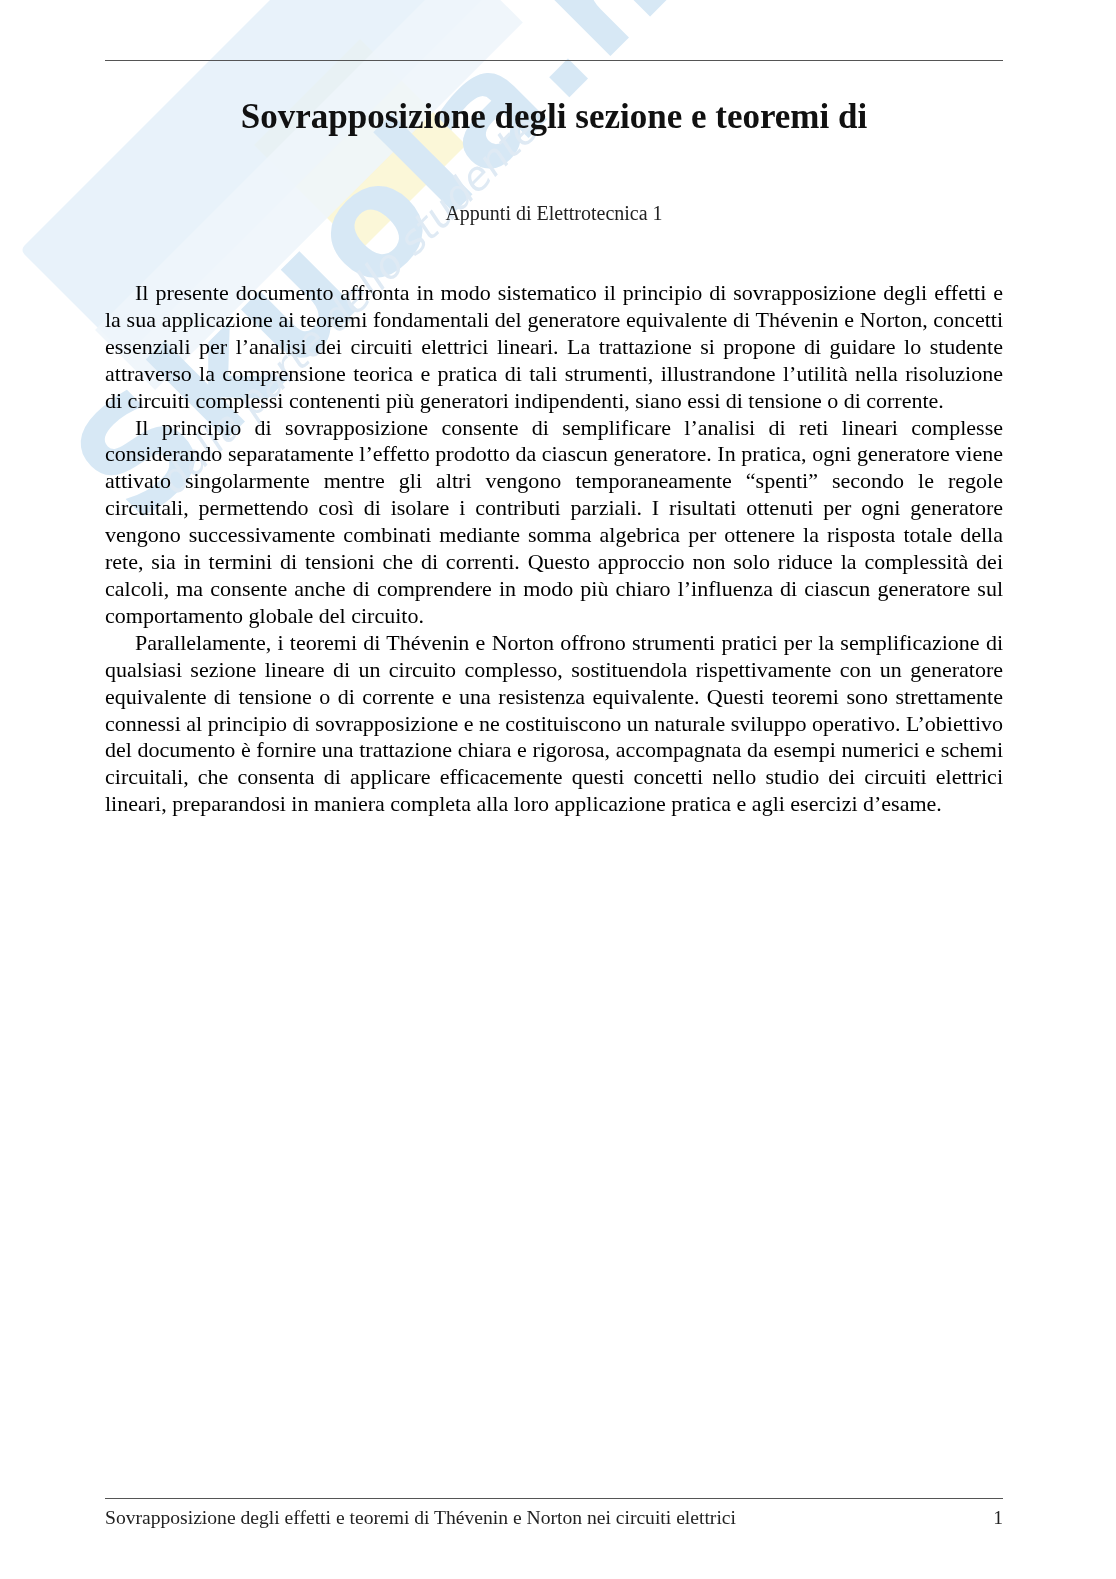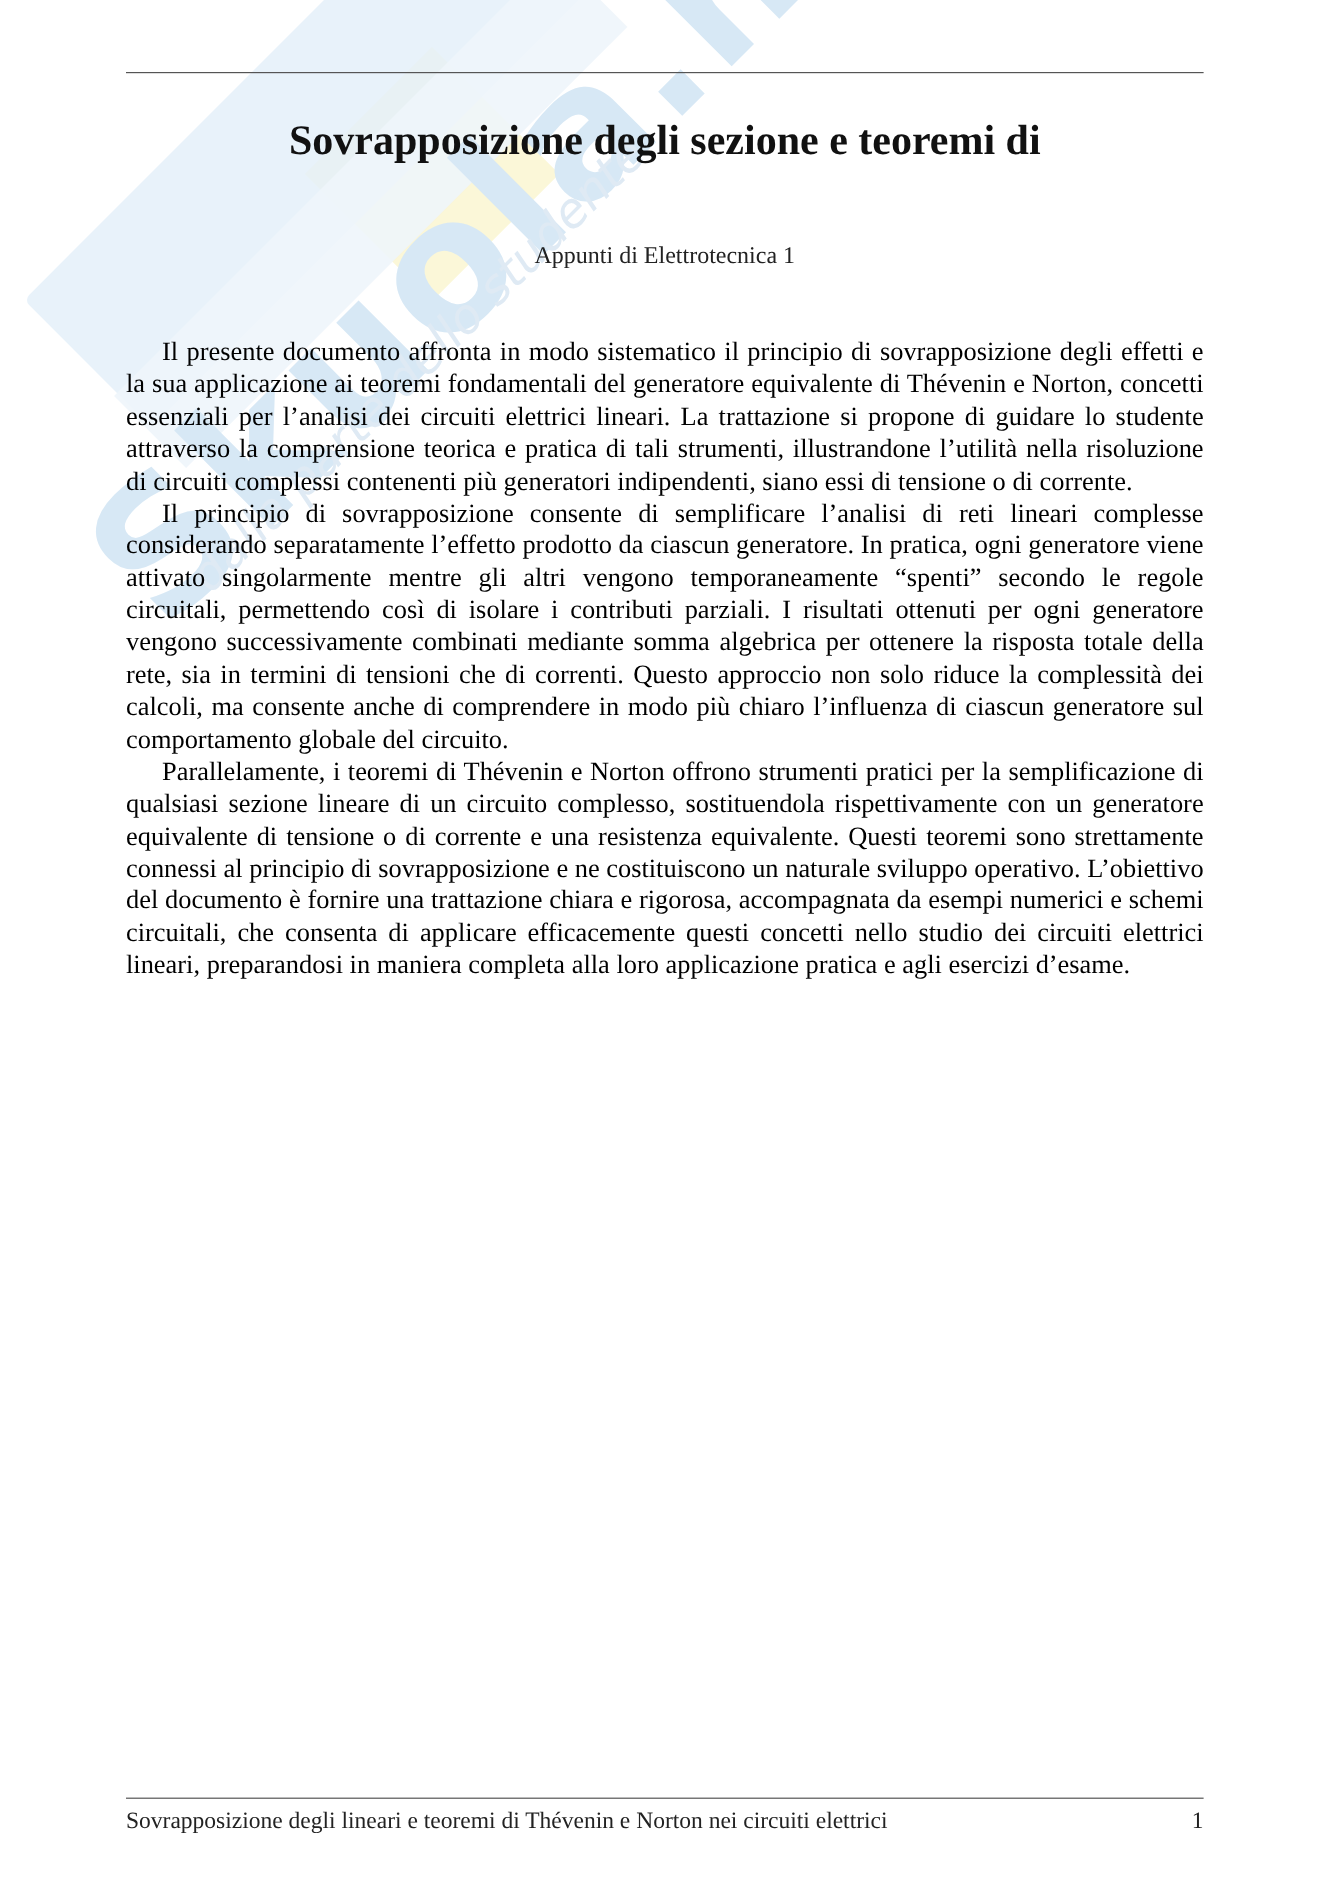--- a/index.html
+++ b/index.html
@@ -59,15 +59,15 @@
 
 <div class="body" lang="it">
   <p>Il presente documento affronta in modo sistematico il principio di sovrapposizione degli effetti e la sua applicazione ai teoremi fondamentali del generatore equivalente di Thévenin e Norton, concetti essenziali per l’analisi dei circuiti elettrici lineari. La trattazione si propone di guidare lo studente attraverso la comprensione teorica e pratica di tali strumenti, illustrandone l’utilità nella risoluzione di circuiti complessi contenenti più generatori indipendenti, siano essi di tensione o di corrente.</p>
   <p>Il principio di sovrapposizione consente di semplificare l’analisi di reti lineari complesse considerando separatamente l’effetto prodotto da ciascun generatore. In pratica, ogni generatore viene attivato singolarmente mentre gli altri vengono temporaneamente “spenti” secondo le regole circuitali, permettendo così di isolare i contributi parziali. I risultati ottenuti per ogni generatore vengono successivamente combinati mediante somma algebrica per ottenere la risposta totale della rete, sia in termini di tensioni che di correnti. Questo approccio non solo riduce la complessità dei calcoli, ma consente anche di comprendere in modo più chiaro l’influenza di ciascun generatore sul comportamento globale del circuito.</p>
   <p>Parallelamente, i teoremi di Thévenin e Norton offrono strumenti pratici per la semplificazione di qualsiasi sezione lineare di un circuito complesso, sostituendola rispettivamente con un generatore equivalente di tensione o di corrente e una resistenza equivalente. Questi teoremi sono strettamente connessi al principio di sovrapposizione e ne costituiscono un naturale sviluppo operativo. L’obiettivo del documento è fornire una trattazione chiara e rigorosa, accompagnata da esempi numerici e schemi circuitali, che consenta di applicare efficacemente questi concetti nello studio dei circuiti elettrici lineari, preparandosi in maniera completa alla loro applicazione pratica e agli esercizi d’esame.</p>
 </div>
 
 <div class="rule bottom"></div>
 
 <div class="footer">
-  <span>Sovrapposizione degli lineari e teoremi di Thévenin e Norton nei circuiti elettrici</span>
+  <span>Sovrapposizione degli effetti e teoremi di Thévenin e Norton nei circuiti elettrici</span>
   <span>1</span>
 </div>
 
 </body></html>

